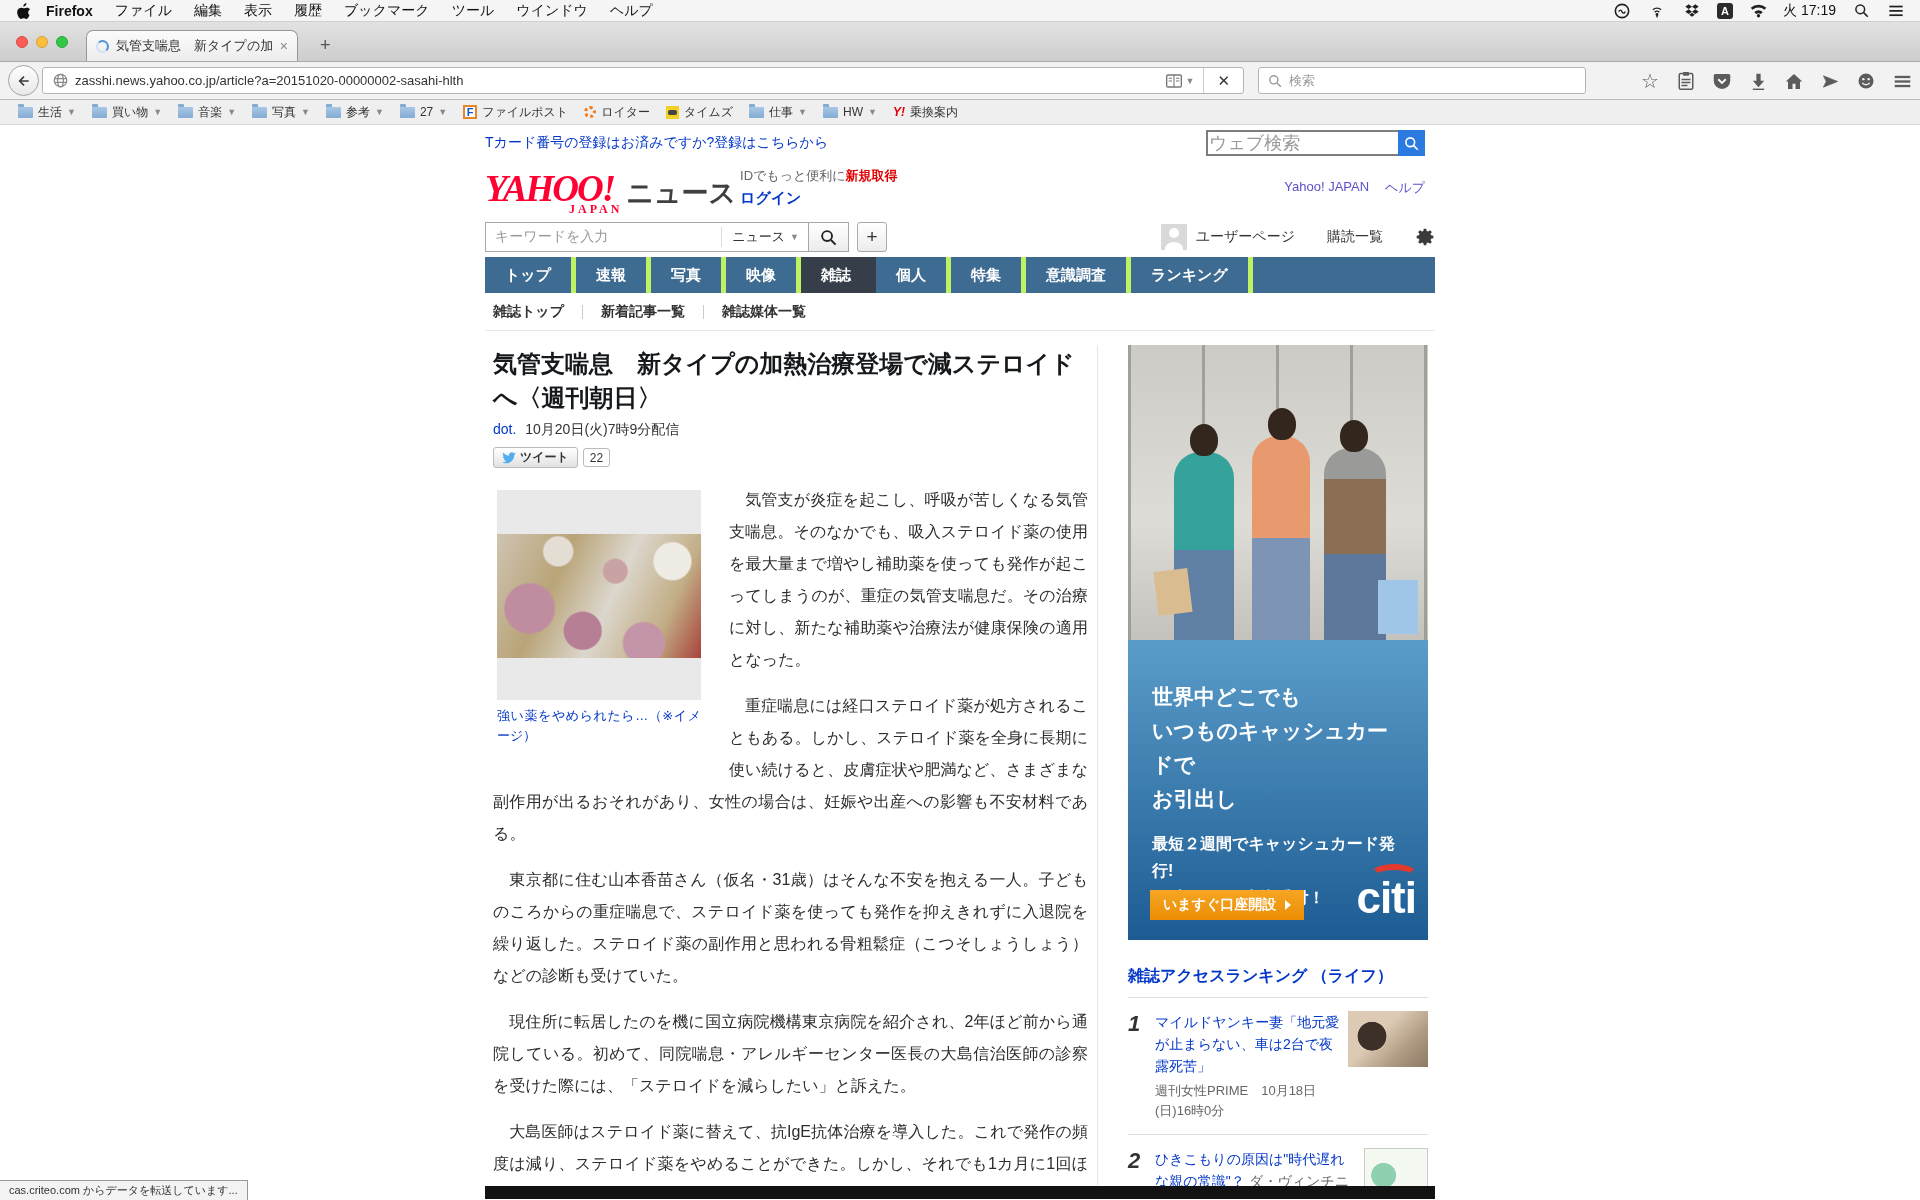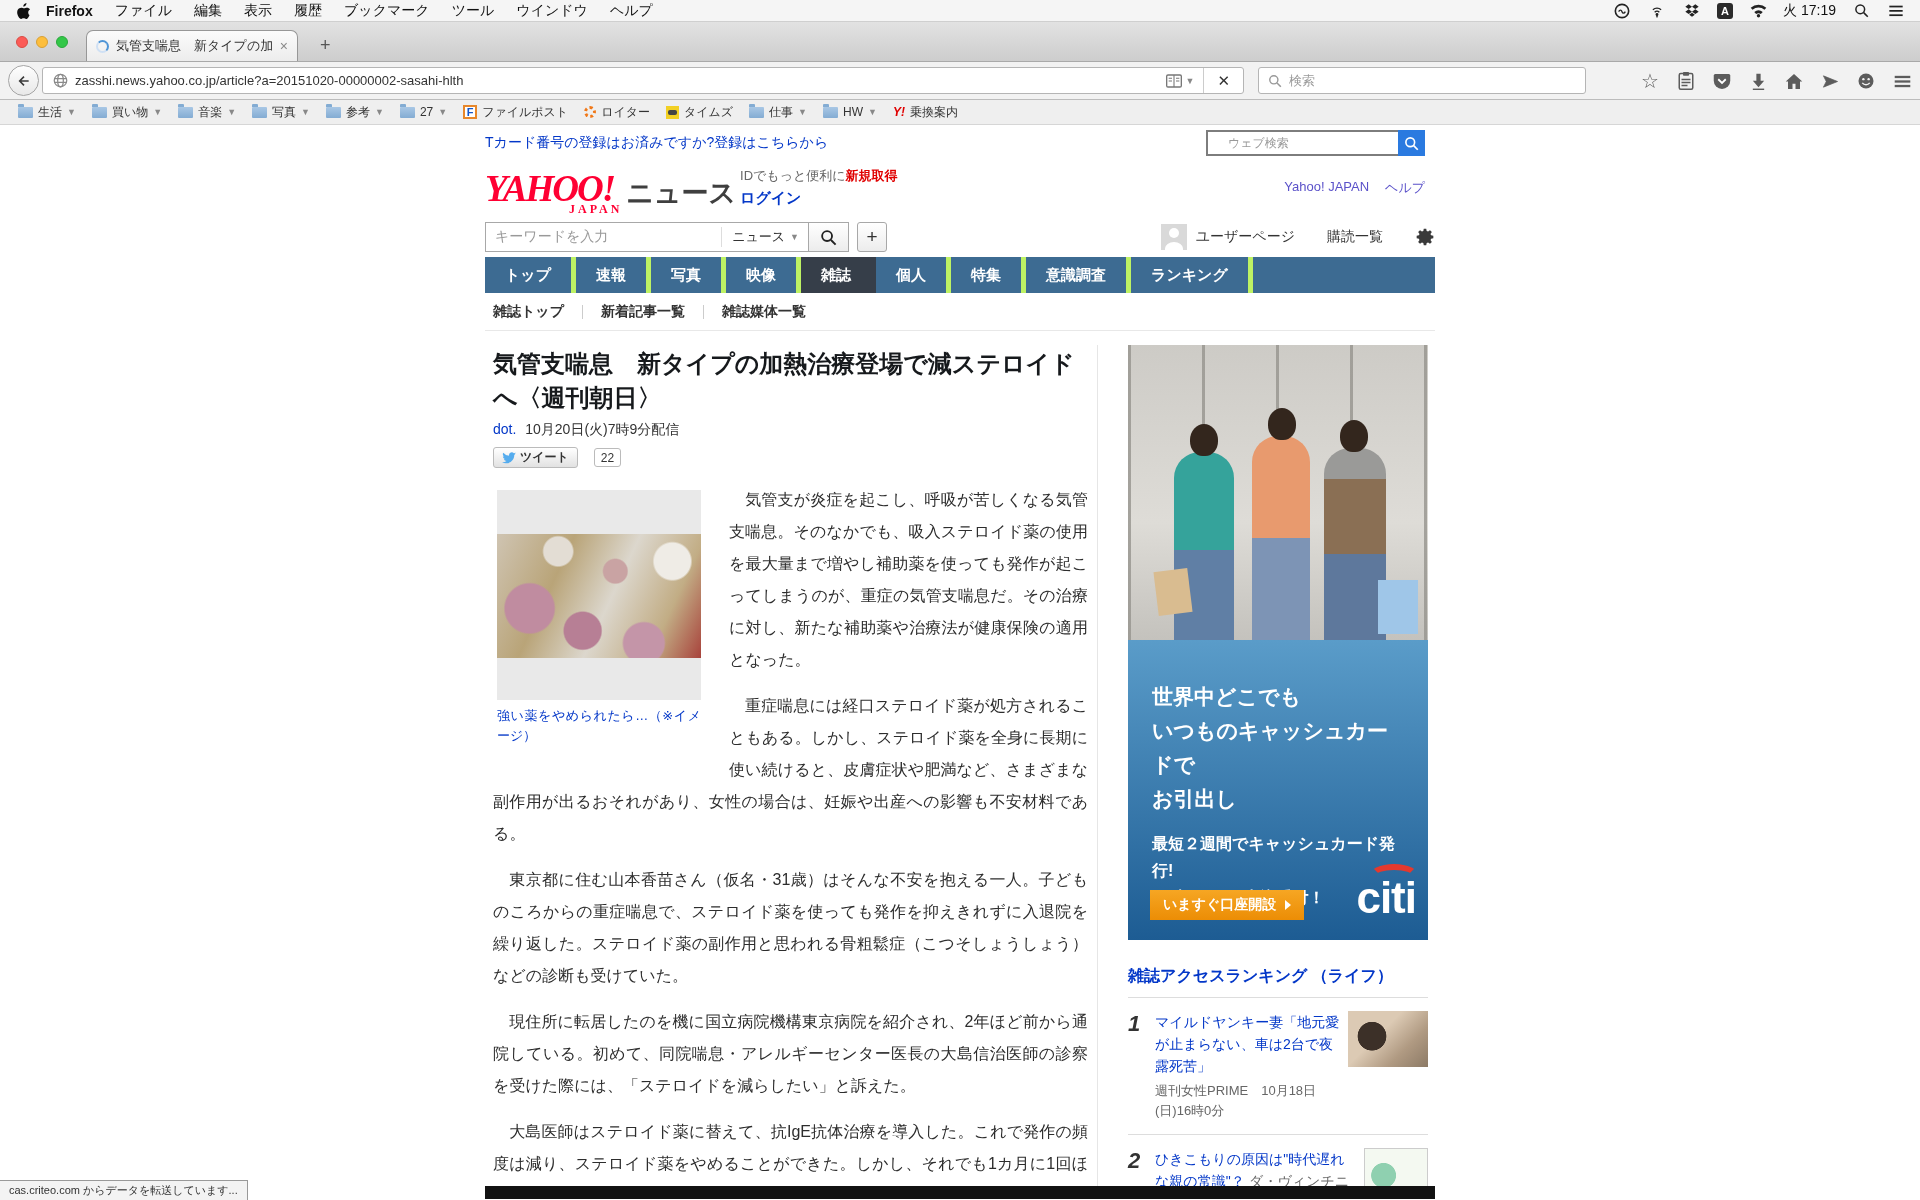--- a/index.html
+++ b/index.html
@@ -55,21 +55,21 @@
 .bm-times:before{content:"";position:absolute;left:2px;top:4px;width:9px;height:5px;background:#444;border-radius:2px}
 .bm-y{color:#e00000;font-weight:bold;font-size:12px;font-style:italic}
 
 
 .page{position:relative;height:1074px;background:#fff;overflow:hidden}
 .ccol{width:950px;margin:0 auto;position:relative}
 
 .topbar{padding-top:9px;height:34px;position:relative;font-size:14px}
 .toplink{color:#0337c8}
 .websearch{position:absolute;right:10px;top:5px;display:flex;align-items:stretch}
-.ws-input{width:192px;height:26px;border:2px solid #7d7d7d;border-right:none;background:#fff;display:flex;align-items:center;padding:0 20px;color:#999;font-size:12px}
+.ws-input{width:192px;height:26px;border:2px solid #7d7d7d;border-right:none;background:#fff;display:flex;align-items:center;padding:0 1px;color:#999;font-size:18px}
 .ws-btn{width:27px;height:26px;background:#2a7ae0;display:flex;align-items:center;justify-content:center}
 
 .yheader{height:58px;display:flex;align-items:center;position:relative}
 .logo-wrap{position:relative;display:flex;align-items:flex-end}
 .logo-main{color:#ff0033;font-size:37px;font-weight:bold;font-style:italic;letter-spacing:-2px;line-height:1;font-family:"Liberation Serif","DejaVu Serif",serif}
 .logo-sub{position:absolute;left:84px;bottom:-10px;color:#ff0033;font-size:12px;font-weight:bold;letter-spacing:3px;font-family:"Liberation Serif","DejaVu Serif",serif}
 .logo-service{color:#3f3f3f;font-size:27px;font-weight:bold;margin-left:12px;line-height:1}
 .id-block{margin-left:4px;font-size:13px;line-height:1.6}
 .id-text{color:#666}
 .id-link{color:#e00000;font-weight:bold}
@@ -100,21 +100,21 @@
 
 
 .main{display:flex;padding-top:14px}
 .article{flex:0 0 613px;padding-left:8px;border-right:1px solid #e6e6e6}
 .a-title{font-size:24px;font-weight:bold;color:#16191c;line-height:34px;margin:2px 0 6px}
 .byline{font-size:14px;margin-bottom:8px}
 .byline .src{color:#0337c8}
 .byline .date{color:#333;margin-left:5px}
 .tweet-row{display:flex;align-items:center;margin-bottom:16px}
 .tw-btn{display:flex;align-items:center;gap:4px;height:21px;padding:0 8px;border:1px solid #bbb;border-radius:3px;background:linear-gradient(#fff,#e2e2e2);font-size:12px;color:#333;font-weight:bold}
-.tw-count{height:19px;padding:0 6px;border:1px solid #bbb;border-radius:3px;background:#fff;font-size:12px;color:#333;margin-left:16px;display:flex;align-items:center}
+.tw-count{height:19px;padding:0 6px;border:1px solid #bbb;border-radius:3px;background:#fff;font-size:12px;color:#333;margin-left:5px;display:flex;align-items:center}
 .a-body{font-size:16px;color:#2d2d2d;line-height:32px;text-align:justify;padding-right:9px}
 .a-body p{margin:0 0 14px}
 .imgfloat{float:left;width:204px;margin:6px 28px 20px 4px}
 .imgbox{height:210px;background:#e9e9e9;position:relative;overflow:hidden}
 .imgphoto{position:absolute;left:0;right:0;top:44px;height:124px;
 background:
 radial-gradient(circle at 16% 60%, #c08ca0 0 13%, rgba(0,0,0,0) 14%),
 radial-gradient(circle at 42% 78%, #b77f95 0 12%, rgba(0,0,0,0) 13%),
 radial-gradient(circle at 72% 88%, #c495a8 0 11%, rgba(0,0,0,0) 12%),
 radial-gradient(circle at 86% 22%, #efece6 0 9%, rgba(0,0,0,0) 10%),

